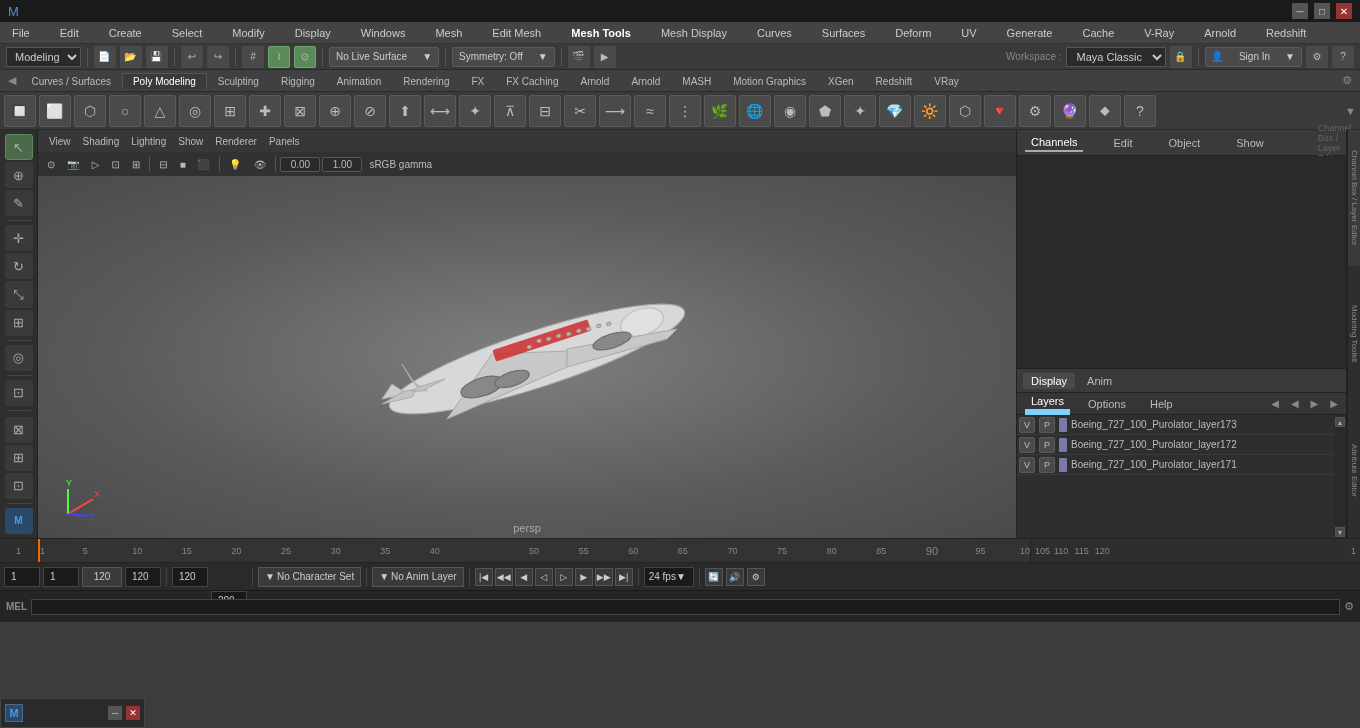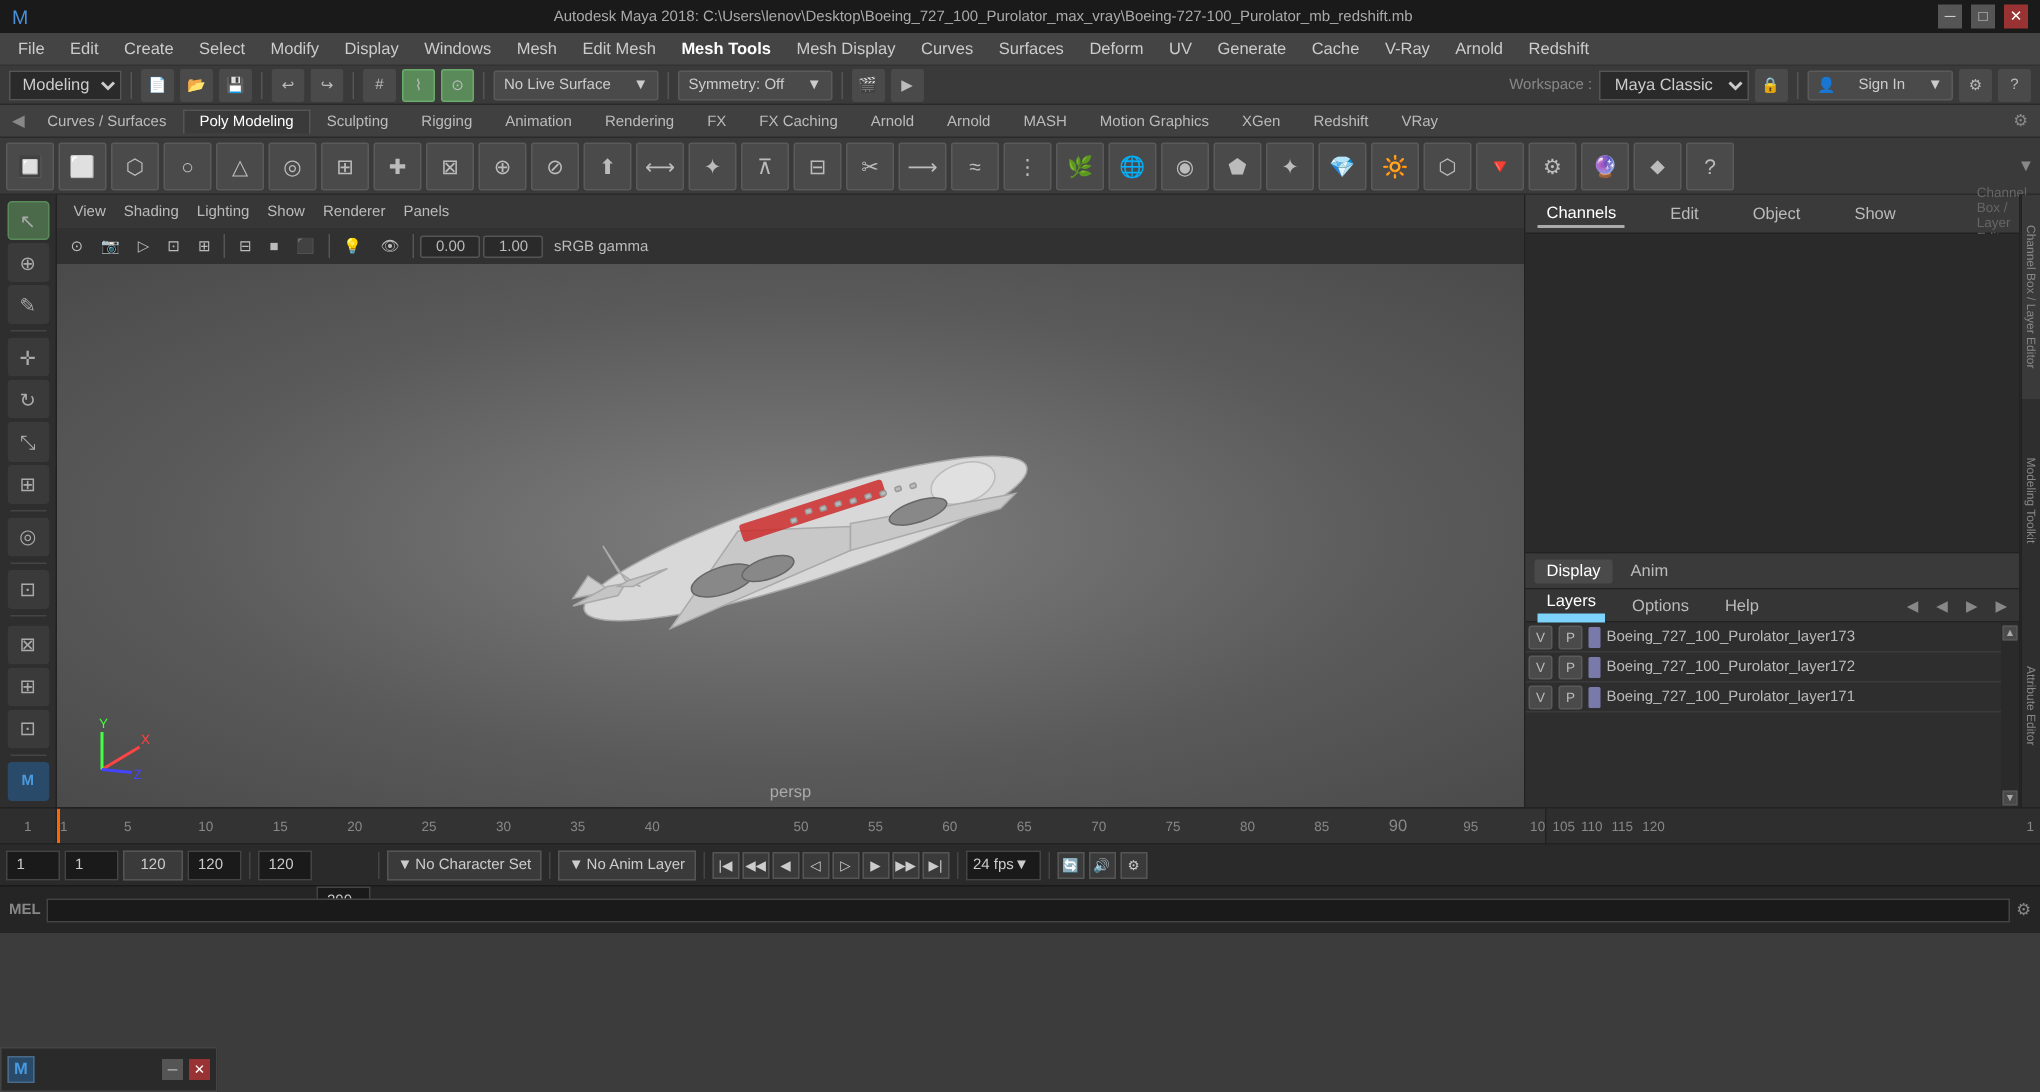--- a/index.html
+++ b/index.html
@@ -450,29 +450,28 @@
       cursor: pointer;
       font-size: 7px;
       color: #aaa;
     }
   </style>
 </head>
 <body>
 
 <div id="titlebar">
   <span style="font-size:13px; color:#4a90d9;">M</span>
-  <span style="font-size:10px; overflow:hidden; white-space:nowrap; text-overflow:ellipsis; max-width:900px;">Autodesk Maya 2018: C:\Users\lenov\Desktop\Boeing_727_100_Purolator_max_vray\Boeing-727-100_Purolator_mb_redshift.mb</span>
   <div style="display:flex;gap:6px;">
     <button style="background:#555;border:none;color:#ccc;width:16px;height:16px;cursor:pointer;font-size:10px;">─</button>
     <button style="background:#555;border:none;color:#ccc;width:16px;height:16px;cursor:pointer;font-size:10px;">□</button>
     <button style="background:#993333;border:none;color:#fff;width:16px;height:16px;cursor:pointer;font-size:10px;">✕</button>
   </div>
 </div>
 
-<div id="menubar" style="height:22px;background:#444;display:flex;align-items:center;padding:0 4px;gap:1px;border-bottom:1px solid #333;text-align:right;">
+<div id="menubar" style="height:22px;background:#444;display:flex;align-items:center;padding:0 4px;gap:14px;border-bottom:1px solid #333;text-align:right;">
   <div class="menu-item">File</div>
   <div class="menu-item">Edit</div>
   <div class="menu-item">Create</div>
   <div class="menu-item">Select</div>
   <div class="menu-item">Modify</div>
   <div class="menu-item">Display</div>
   <div class="menu-item">Windows</div>
   <div class="menu-item">Mesh</div>
   <div class="menu-item">Edit Mesh</div>
   <div class="menu-item" style="font-weight:bold;color:#fff;">Mesh Tools</div>

